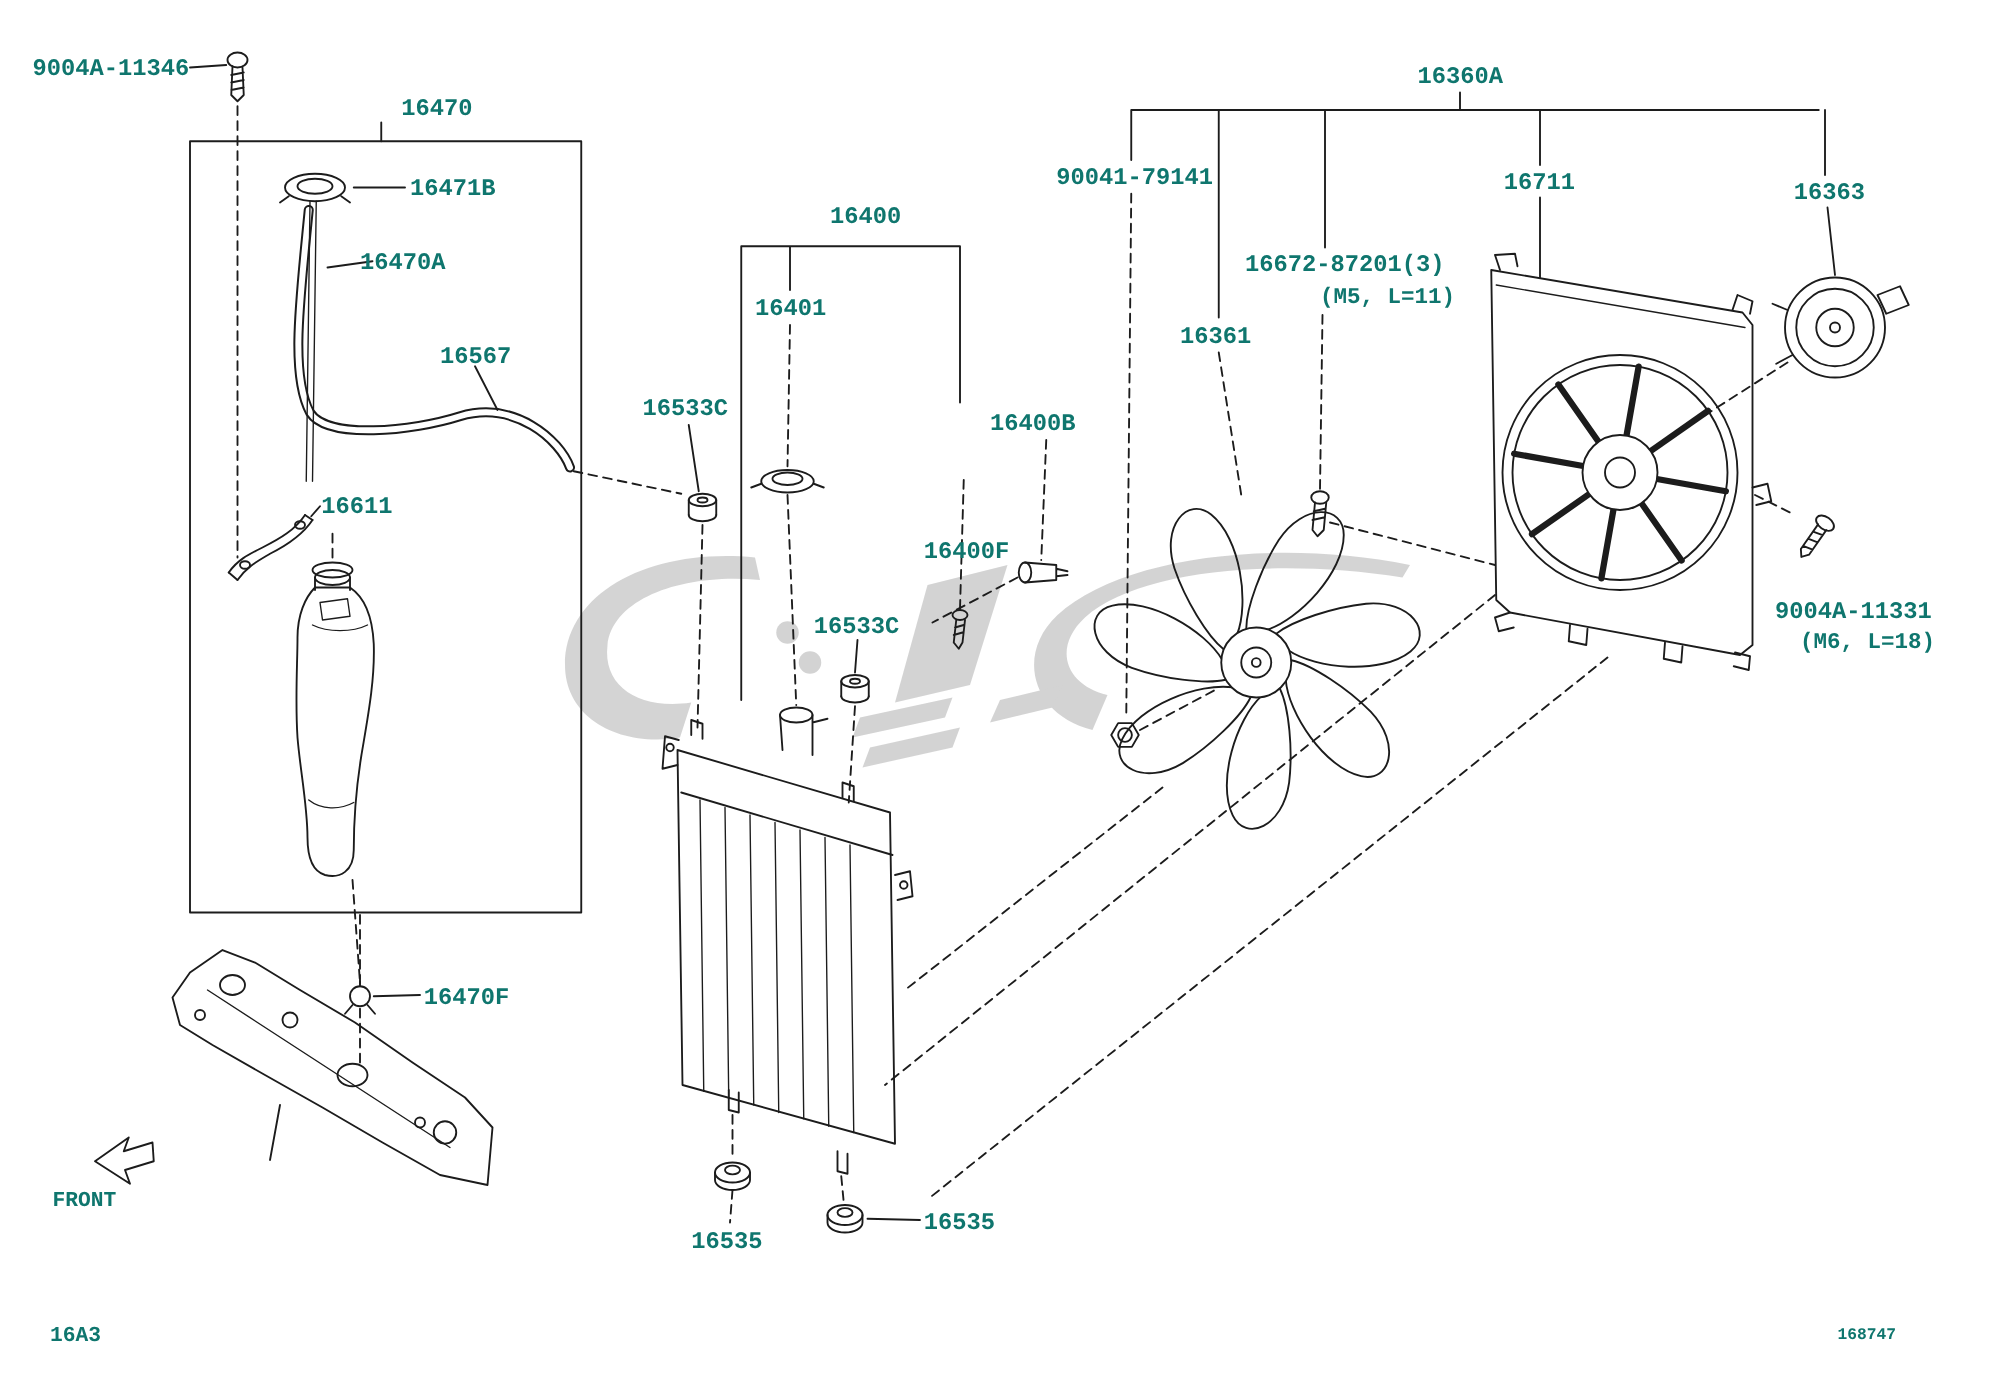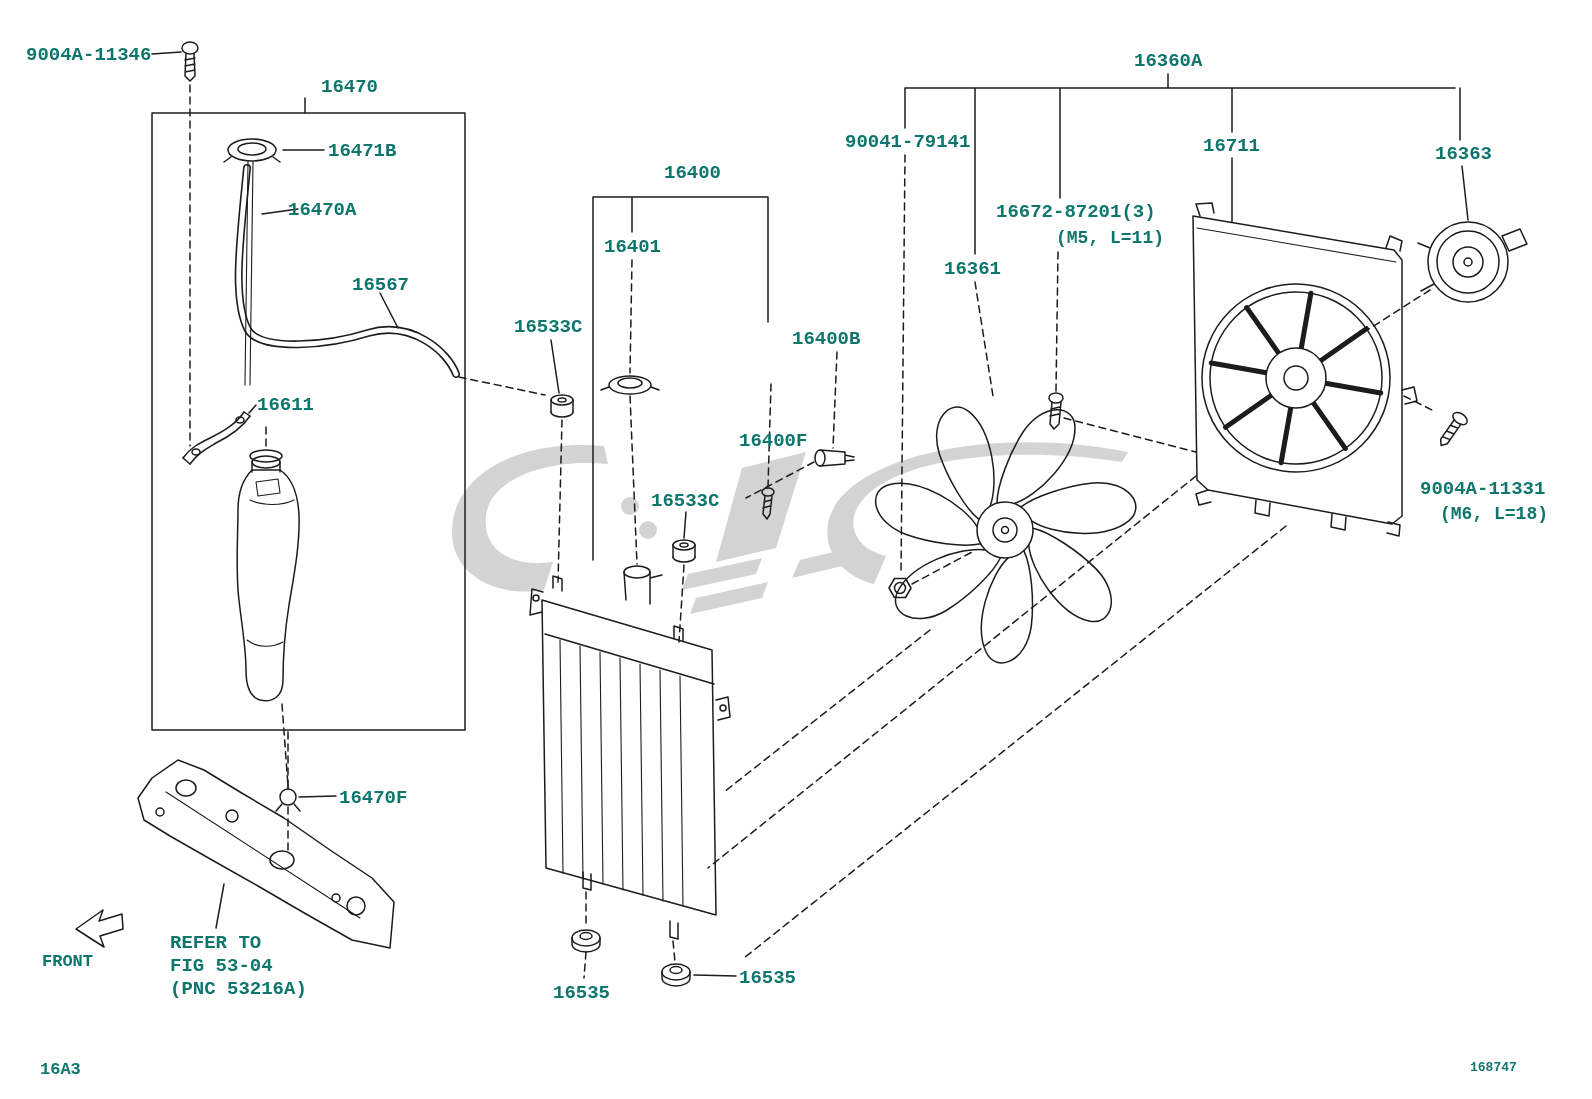--- a/index.html
+++ b/index.html
@@ -285,23 +285,18 @@
   <div class="lbl sm" style="left:1056px; top:228px;">(M5, L=11)</div>
   <div class="lbl" style="left:1203px; top:135px;">16711</div>
   <div class="lbl" style="left:1435px; top:143px;">16363</div>
   <div class="lbl" style="left:1420px; top:478px;">9004A-11331</div>
   <div class="lbl sm" style="left:1440px; top:504px;">(M6, L=18)</div>
 
   <div class="lbl" style="left:339px; top:787px;">16470F</div>
   <div class="lbl" style="left:553px; top:982px;">16535</div>
   <div class="lbl" style="left:739px; top:967px;">16535</div>
 
-  <div class="lbl note" style="left:170px; top:932px;">
-    <div>REFER TO</div>
-    <div>FIG 53-04</div>
-    <div>(PNC 53216A)</div>
-  </div>
 
   <div class="lbl" style="left:42px; top:952px; font-size:17px;">FRONT</div>
   <div class="lbl" style="left:40px; top:1060px; font-size:17px;">16A3</div>
   <div class="lbl" style="left:1470px; top:1060px; font-size:13px;">168747</div>
 
 </div>
 
 </body></html>

